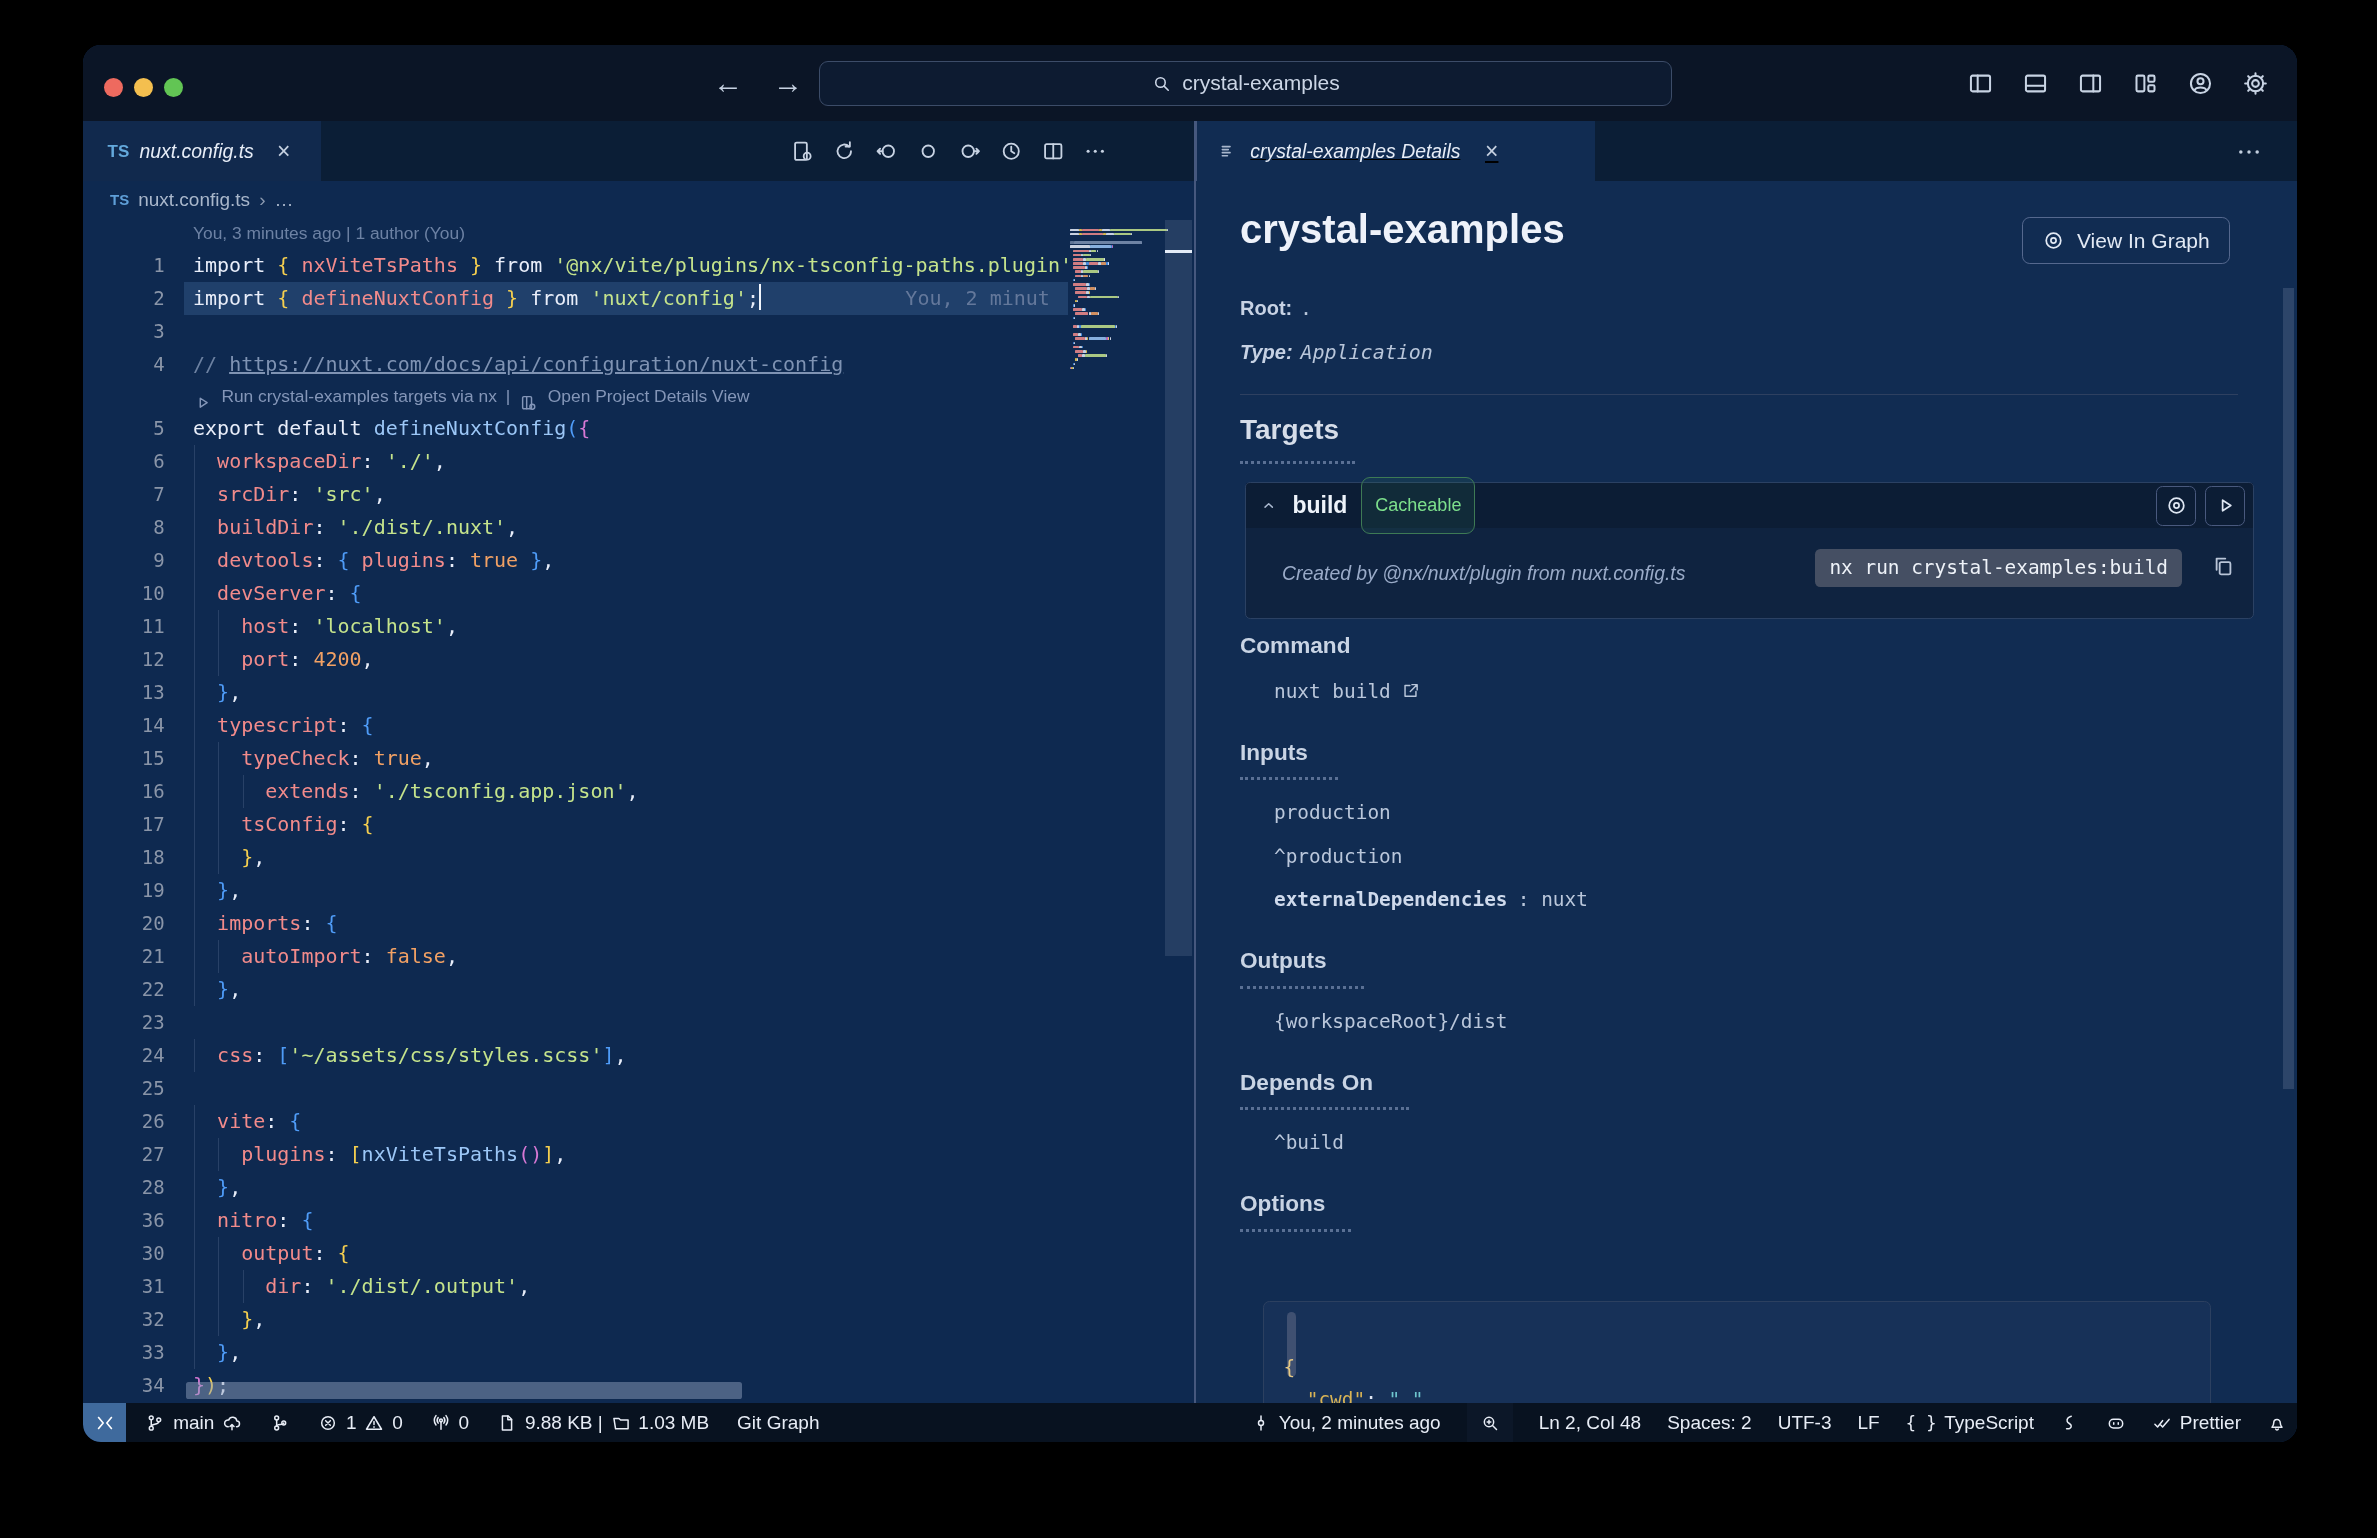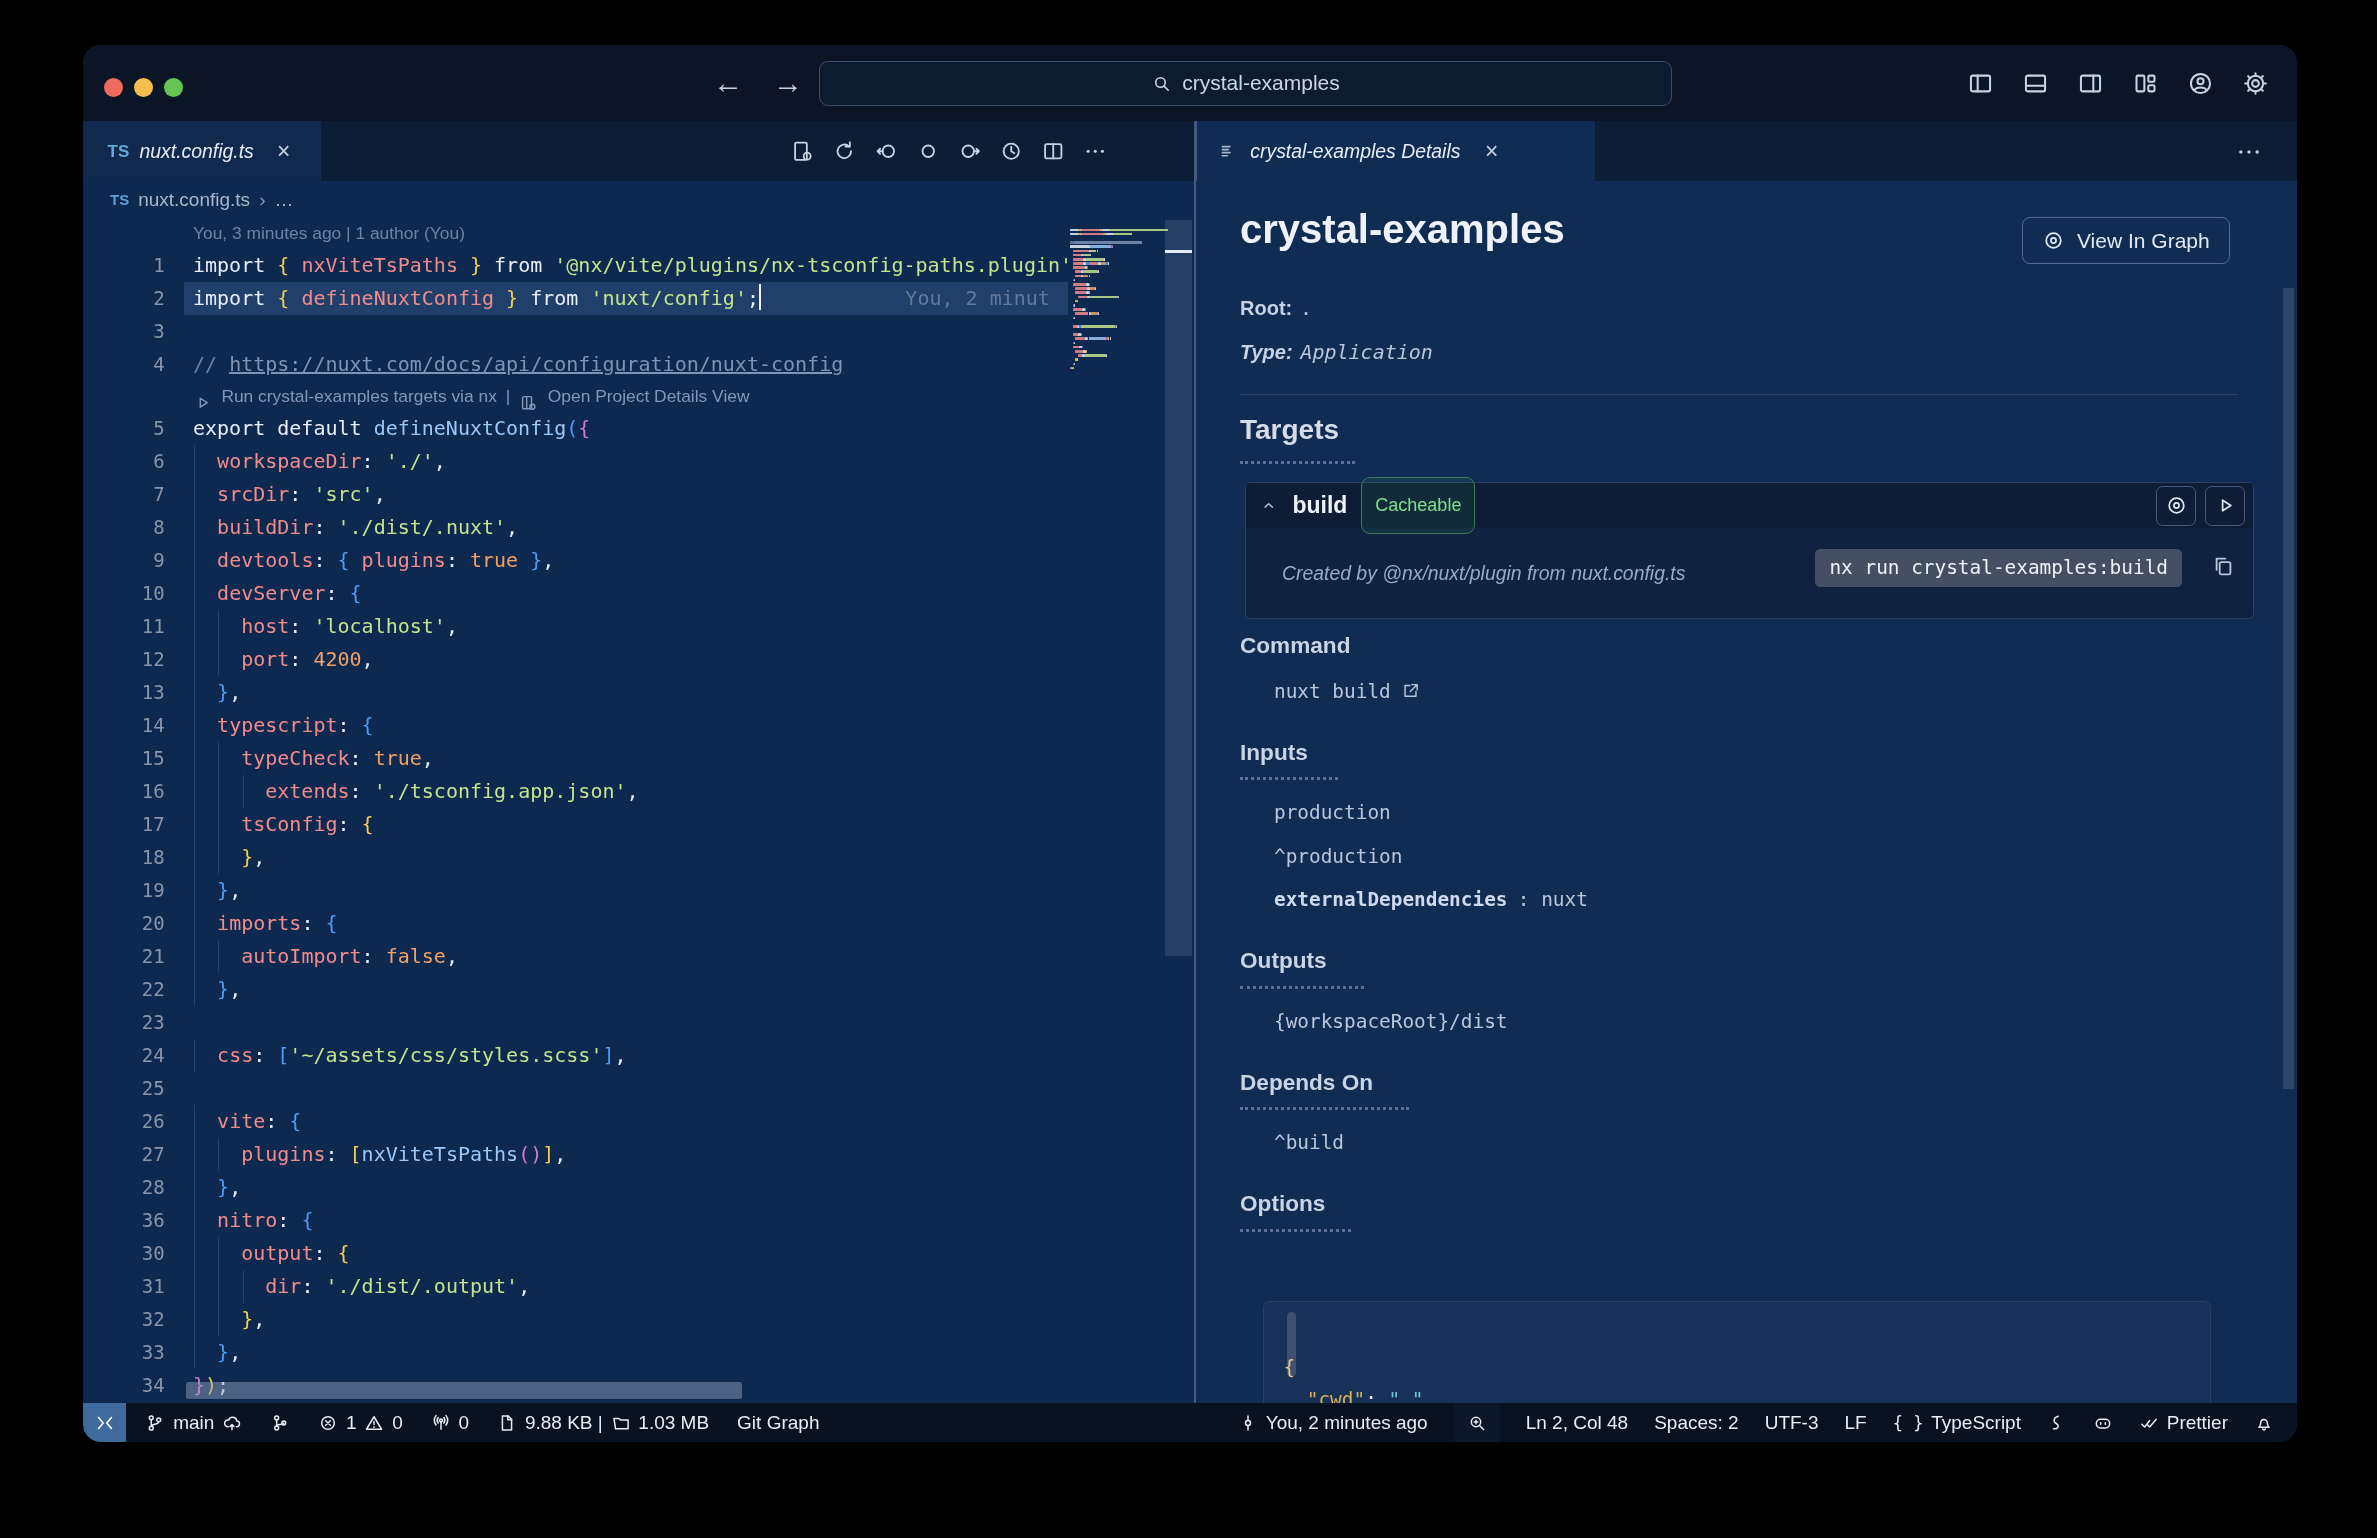--- a/index.html
+++ b/index.html
@@ -22,21 +22,21 @@
 
   
   #tabstrip { position:absolute; left:0; top:76px; width:100%; height:61px; background:var(--tabstrip); }
   #tab-editor { position:absolute; left:0; top:0; width:238px; height:61px; background:var(--tabactive);
                 display:flex; align-items:center; padding-left:24.5px; gap:10.3px; }
   .ts-badge { color:#64a9dc; font-size:17px; font-weight:bold; }
   .tab-label { color:#e7edf7; font-size:19.4px; font-style:italic; }
   .tab-close { color:#c5d0e0; font-size:23px; margin-left:13px; }
   #ed-toolbar { position:absolute; left:707px; top:0; height:61px; display:flex; align-items:center; gap:17.4px; color:#c7d2e2; }
   #tab-panel { position:absolute; left:1113px; top:0; width:399px; height:61px; background:var(--panel);
-               display:flex; align-items:center; padding-left:22px; gap:11.6px; }
+               display:flex; align-items:center; padding-left:22px; gap:11.6px;text-decoration:underline; }
   #panel-more { position:absolute; right:34px; top:0; height:61px; display:flex; align-items:center; color:#c2cede; }
 
   
   #editor-pane { position:absolute; left:0; top:136px; width:1111px; height:1222px; background:var(--editor); overflow:hidden; }
   #breadcrumb { display:flex; align-items:center; gap:9px; height:37px; padding-left:27px;
                 color:#a9b7cb; font-size:19px; }
   #breadcrumb .ts-badge { font-size:15px; color:#5f9fd8; }
   #gutter { position:absolute; left:0; top:37px; width:101px; }
   .gcell { height:33px; line-height:33px; text-align:right; padding-right:19.4px;
            color:var(--lineno); font-family:"DejaVu Sans Mono", monospace; font-size:19px; }
@@ -110,21 +110,21 @@
   .opt-colon { color:#dfe6f2; } .opt-val { color:var(--optval); }
   #panel-scrollbar { position:absolute; right:2.6px; top:107px; width:11.6px; height:801px;
                      background:rgba(190,205,230,0.16); }
 
   
   #statusbar { position:absolute; left:0; top:1358px; width:100%; height:39px; background:var(--statusbar);
                color:#e8edf6; font-size:19px; display:flex; align-items:center; }
   #remote-tile { width:43px; height:39px; background:var(--accentremote); display:flex; align-items:center;
                  justify-content:center; color:#fff; border-bottom-left-radius:17px; }
   #sb-left { display:flex; align-items:center; gap:28px; padding-left:19.4px; }
-  #sb-right { position:absolute; right:0; top:0; height:39px; display:flex; align-items:center; gap:26px; padding-right:23px; }
+  #sb-right { position:absolute; right:0; top:0; height:39px; display:flex; align-items:center; gap:26px; padding-right:10px; }
   .sb-item { display:flex; align-items:center; gap:7.8px; height:39px; }
   .sb-item.hl { background:#0c1728; padding:0 13px; }
   .mono-sm { font-family:"DejaVu Sans Mono", monospace; font-size:17px; }
 </style>
 </head>
 <body>
 
 <div id="window">
 
   <div id="titlebar">

